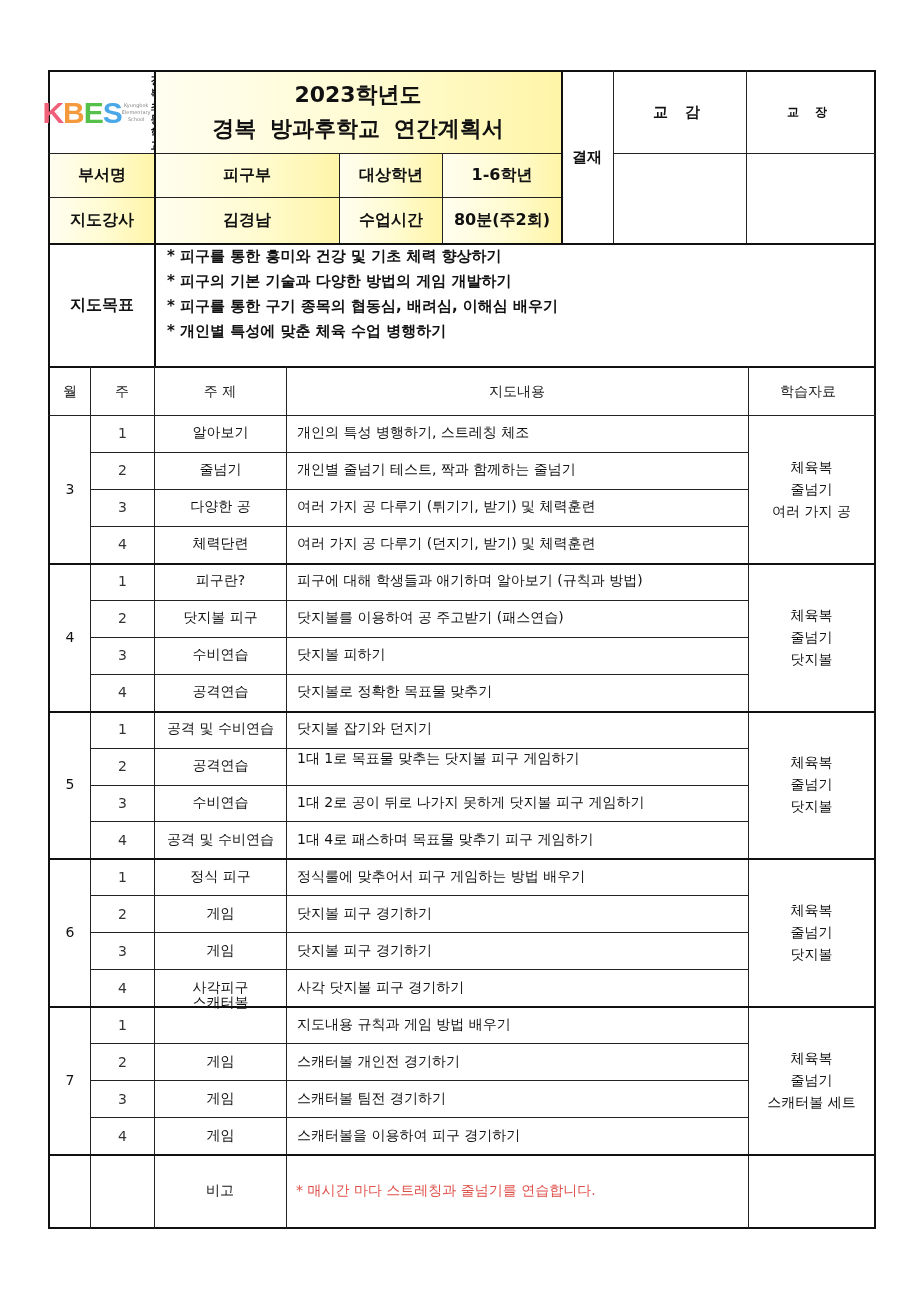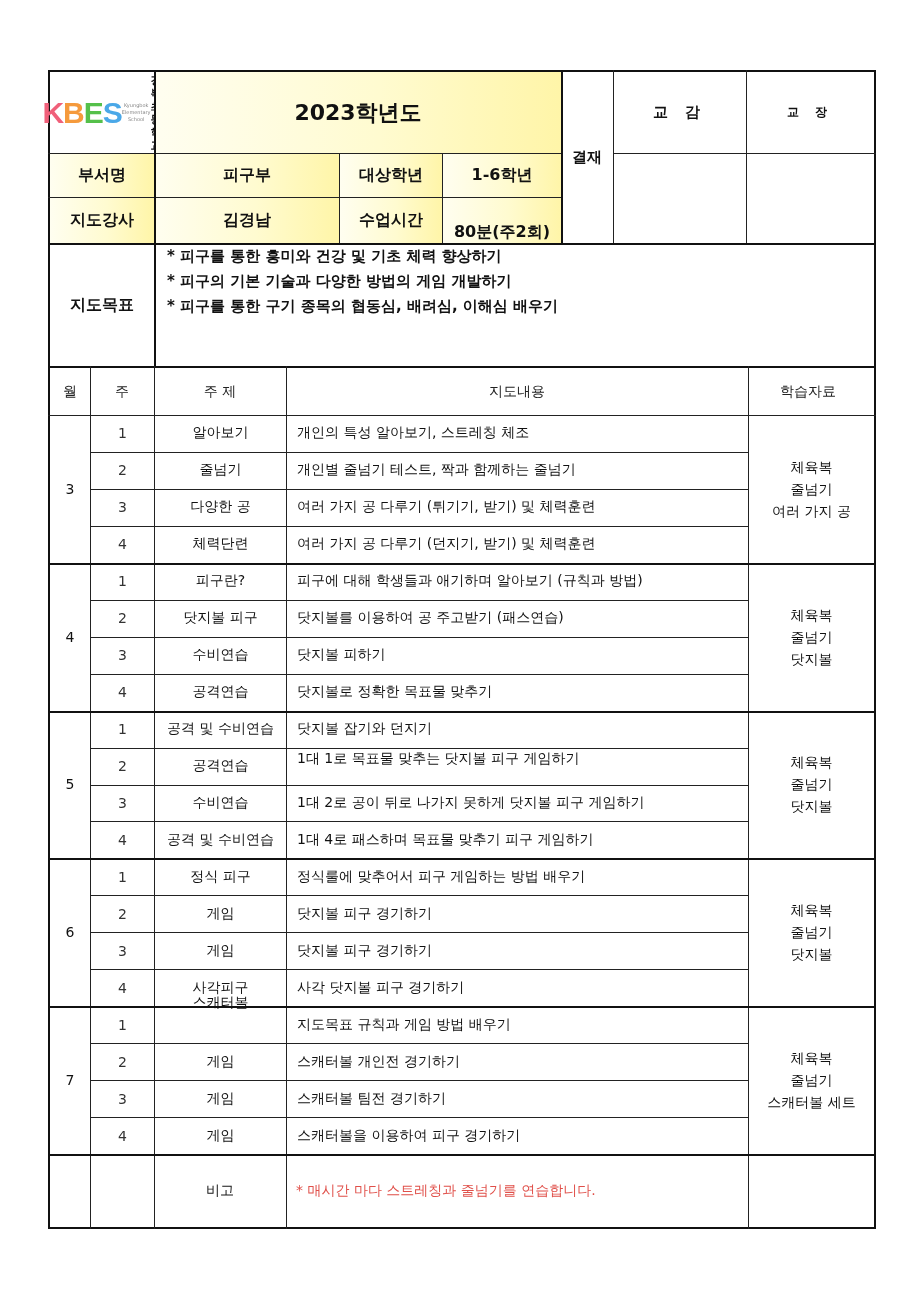--- a/index.html
+++ b/index.html
@@ -36,20 +36,21 @@
 <div class="cell" style="left:50px; top:72px; width:104px; height:81px; flex-direction:row;">
   <div class="logo-letters">
     <span style="color:#f0607a">K</span><span style="color:#f59a3c">B</span><span style="color:#55c04a">E</span><span style="color:#4aa8e8">S</span>
   </div>
   <div class="logo-sub">Kyungbok Elementary School</div>
   <div class="logo-kr">경복초등학교</div>
 </div>
 
 <div class="cell hl" style="left:155px; top:72px; width:406px; height:81px; flex-direction:column;">
   <div class="title1">2023학년도</div>
+  <div class="title2">경복 방과후학교 연간계획서</div>
 </div>
 
 <div class="cell b" style="left:561px; top:72px; width:52px; height:171px; font-size:15px;">
   <span>결재</span>
 </div>
 <div class="cell b" style="left:613px; top:72px; width:133px; height:81px; font-size:15px; letter-spacing:6px;">
   <span>교 감</span>
 </div>
 <div class="cell b" style="left:746px; top:72px; width:128px; height:81px; font-size:12px; letter-spacing:6px;">
   <span>교 장</span>
@@ -72,31 +73,32 @@
 
 <div class="cell hl info" style="left:50px; top:198px; width:104px; height:45px;">
   <span>지도강사</span>
 </div>
 <div class="cell hl info" style="left:155px; top:198px; width:184px; height:45px;">
   <span>김경남</span>
 </div>
 <div class="cell hl info" style="left:340px; top:198px; width:102px; height:45px;">
   <span>수업시간</span>
 </div>
-<div class="cell hl info" style="left:443px; top:198px; width:118px; height:45px;align-items:flex-end;">
+<div class="cell hl info" style="left:443px; top:198px; width:118px; height:45px;">
   <span>80분(주2회)</span>
 </div>
 
 <div class="cell info" style="left:50px; top:244px; width:104px; height:122px;">
   <span>지도목표</span>
 </div>
 <div class="cell goals" style="left:155px; top:244px; width:719px; height:122px; flex-direction:column; align-items:flex-start;">
   <div>* 피구를 통한 흥미와 건강 및 기초 체력 향상하기</div>
   <div>* 피구의 기본 기술과 다양한 방법의 게임 개발하기</div>
   <div>* 피구를 통한 구기 종목의 협동심, 배려심, 이해심 배우기</div>
+  <div>* 개인별 특성에 맞춘 체육 수업 병행하기</div>
 </div>
 
 <div class="cell th" style="left:50px; top:368px; width:40px; height:47px;">
   <span>월</span>
 </div>
 <div class="cell th" style="left:90px; top:368px; width:64px; height:47px;">
   <span>주</span>
 </div>
 <div class="cell th" style="left:154px; top:368px; width:132px; height:47px;">
   <span>주 제</span>
@@ -117,21 +119,21 @@
       <div>줄넘기</div>
       <div>여러 가지 공</div>
     </div>
     <div class="cell td" style="left:91px; top:415px; width:63px; height:36.95px; color:#333;">
       <span>1</span>
     </div>
     <div class="cell td" style="left:155px; top:415px; width:131px; height:36.95px;">
       <span>알아보기</span>
     </div>
     <div class="cell td left" style="left:287px; top:415px; width:461px; height:36.95px;">
-      <span>개인의 특성 알아보기, 스트레칭 체조</span>
+      <span>개인의 특성 병행하기, 스트레칭 체조</span>
     </div>
     <div class="cell td" style="left:91px; top:451.95px; width:63px; height:36.95px; color:#333;">
       <span>2</span>
     </div>
     <div class="cell td" style="left:155px; top:451.95px; width:131px; height:36.95px;">
       <span>줄넘기</span>
     </div>
     <div class="cell td left" style="left:287px; top:451.95px; width:461px; height:36.95px;">
       <span>개인별 줄넘기 테스트, 짝과 함께하는 줄넘기</span>
     </div>
@@ -293,21 +295,21 @@
       <div>줄넘기</div>
       <div>스캐터볼 세트</div>
     </div>
     <div class="cell td" style="left:91px; top:1006.2px; width:63px; height:36.95px; color:#333;">
       <span>1</span>
     </div>
     <div class="cell td" style="left:155px; top:985px; width:131px; height:36.95px;">
       <span>스캐터볼</span>
     </div>
     <div class="cell td left" style="left:287px; top:1006.2px; width:461px; height:36.95px;">
-      <span>지도목표 규칙과 게임 방법 배우기</span>
+      <span>지도내용 규칙과 게임 방법 배우기</span>
     </div>
     <div class="cell td" style="left:91px; top:1043.15px; width:63px; height:36.95px; color:#333;">
       <span>2</span>
     </div>
     <div class="cell td" style="left:155px; top:1043.15px; width:131px; height:36.95px;">
       <span>게임</span>
     </div>
     <div class="cell td left" style="left:287px; top:1043.15px; width:461px; height:36.95px;">
       <span>스캐터볼 개인전 경기하기</span>
     </div>

